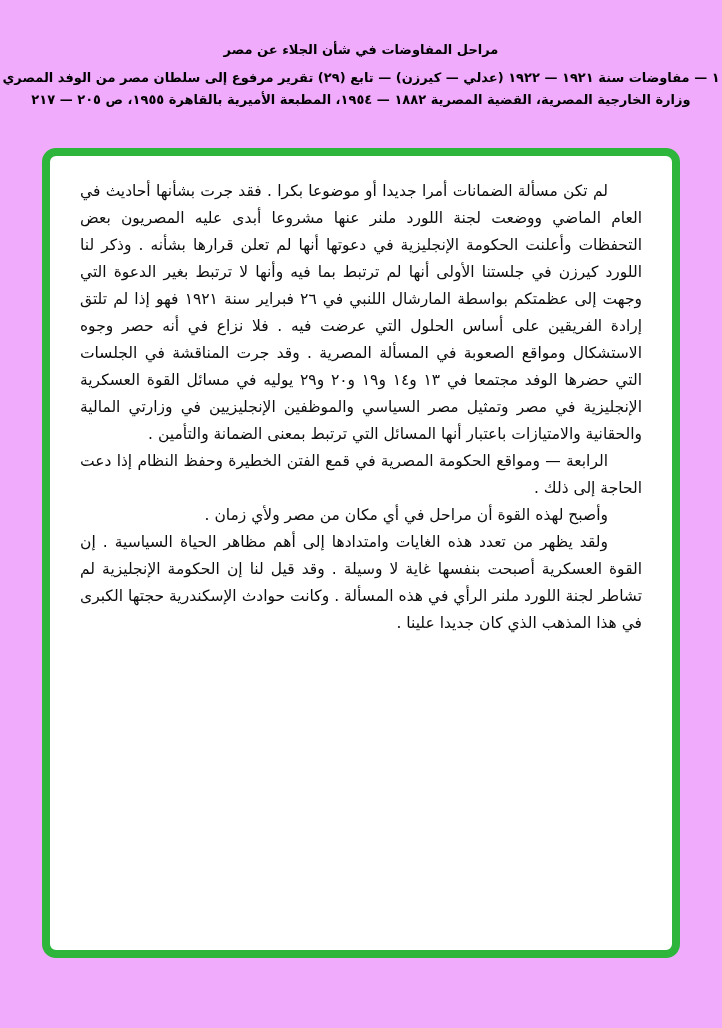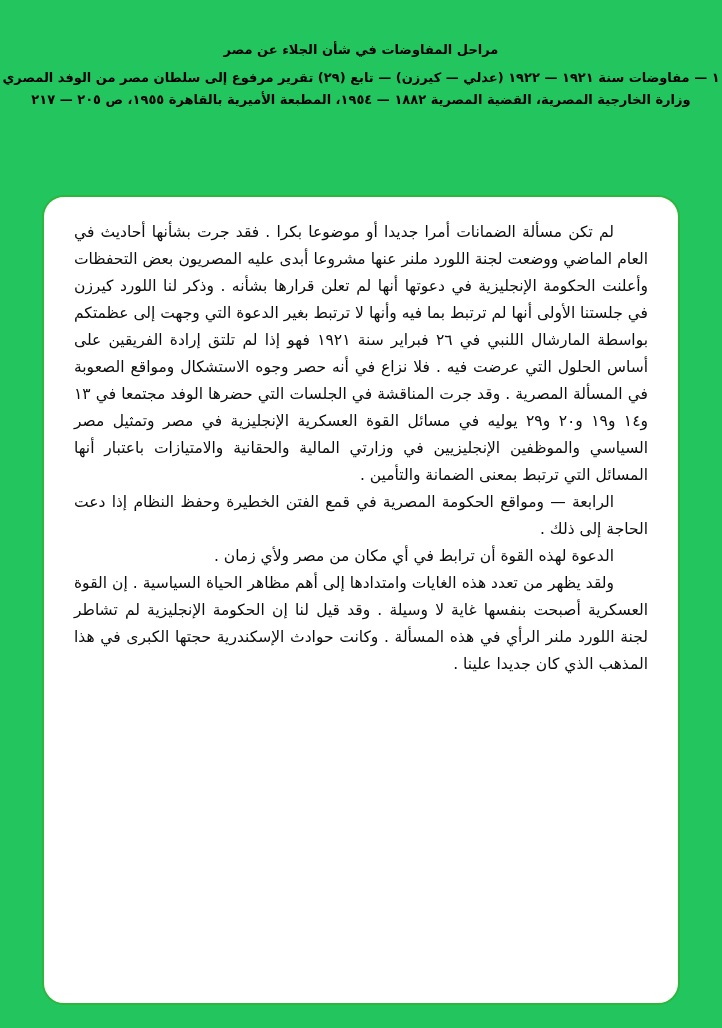--- a/index.html
+++ b/index.html
@@ -5,21 +5,21 @@
   html, body {
     margin: 0;
     padding: 0;
     background: #ffffff;
     font-family: "DejaVu Sans", sans-serif;
   }
   .page {
     position: relative;
     width: 722px;
     height: 1028px;
-    background: #22c55e;
+    background: #f0abfc;
     overflow: hidden;
     direction: rtl;
   }
   .header {
     text-align: center;
     color: #000;
   }
   .doc-title {
     padding-top: 42px;
     font-size: 13px;
@@ -37,24 +37,23 @@
     font-size: 13px;
     font-weight: bold;
   }
   .frame {
     position: absolute;
     left: 42px;
     top: 148px;
     width: 638px;
     height: 810px;
     box-sizing: border-box;
-    border: 2px solid #15803d;
-    border-radius: 22px;
+    border: 8px solid #15803d;
+    border-radius: 14px;
     background: #ffffff;
-    margin-top: 47px;
   }
   .doc-body {
     box-sizing: border-box;
     padding: 22px 30px 0 30px;
     color: #0d0d0d;
   }
   .doc-body p {
     font-size: 15.5px;
     line-height: 27px;
     text-align: justify;
@@ -73,18 +72,18 @@
   <div class="header">
     <div class="doc-title">مراحل المفاوضات في شأن الجلاء عن مصر</div>
     <div class="doc-subtitle">١ — مفاوضات سنة ١٩٢١ — ١٩٢٢ (عدلي — كيرزن) — تابع (٢٩) تقرير مرفوع إلى سلطان مصر من الوفد المصري</div>
     <div class="doc-source">وزارة الخارجية المصرية، القضية المصرية ١٨٨٢ — ١٩٥٤، المطبعة الأميرية بالقاهرة ١٩٥٥، ص ٢٠٥ — ٢١٧</div>
   </div>
 
   <div class="frame" style="border-color: rgb(45, 181, 60);">
     <div class="doc-body">
         <p class="body-para">لم تكن مسألة الضمانات أمرا جديدا أو موضوعا بكرا . فقد جرت بشأنها أحاديث في العام الماضي ووضعت لجنة اللورد ملنر عنها مشروعا أبدى عليه المصريون بعض التحفظات وأعلنت الحكومة الإنجليزية في دعوتها أنها لم تعلن قرارها بشأنه . وذكر لنا اللورد كيرزن في جلستنا الأولى أنها لم ترتبط بما فيه وأنها لا ترتبط بغير الدعوة التي وجهت إلى عظمتكم بواسطة المارشال اللنبي في ٢٦ فبراير سنة ١٩٢١ فهو إذا لم تلتق إرادة الفريقين على أساس الحلول التي عرضت فيه . فلا نزاع في أنه حصر وجوه الاستشكال ومواقع الصعوبة في المسألة المصرية . وقد جرت المناقشة في الجلسات التي حضرها الوفد مجتمعا في ١٣ و١٤ و١٩ و٢٠ و٢٩ يوليه في مسائل القوة العسكرية الإنجليزية في مصر وتمثيل مصر السياسي والموظفين الإنجليزيين في وزارتي المالية والحقانية والامتيازات باعتبار أنها المسائل التي ترتبط بمعنى الضمانة والتأمين .</p>
         <p class="item-para">الرابعة — ومواقع الحكومة المصرية في قمع الفتن الخطيرة وحفظ النظام إذا دعت الحاجة إلى ذلك .</p>
-        <p class="closing-para">الدعوة لهذه القوة أن ترابط في أي مكان من مصر ولأي زمان .</p>
+        <p class="closing-para">وأصبح لهذه القوة أن مراحل في أي مكان من مصر ولأي زمان .</p>
         <p class="body-para">ولقد يظهر من تعدد هذه الغايات وامتدادها إلى أهم مظاهر الحياة السياسية . إن القوة العسكرية أصبحت بنفسها غاية لا وسيلة . وقد قيل لنا إن الحكومة الإنجليزية لم تشاطر لجنة اللورد ملنر الرأي في هذه المسألة . وكانت حوادث الإسكندرية حجتها الكبرى في هذا المذهب الذي كان جديدا علينا .</p>
       </div>
   </div>
 
 </div>
 
 </body></html>

